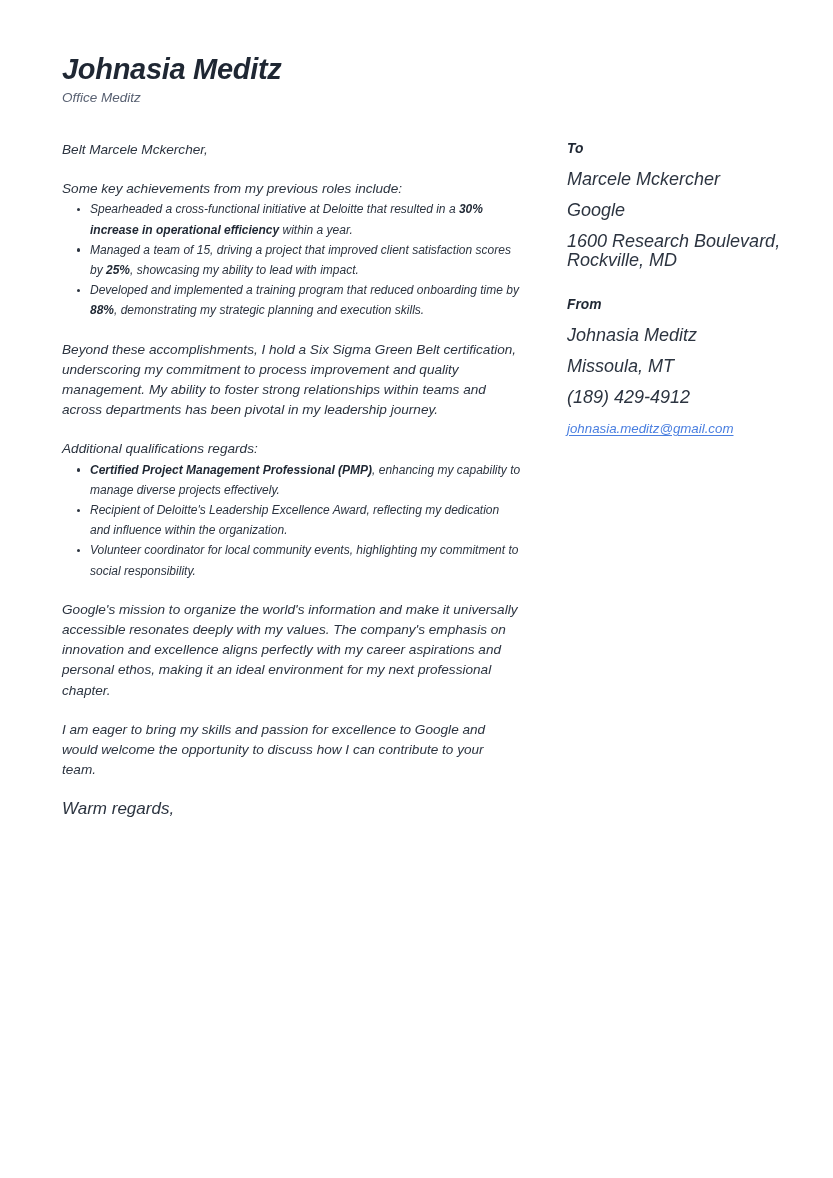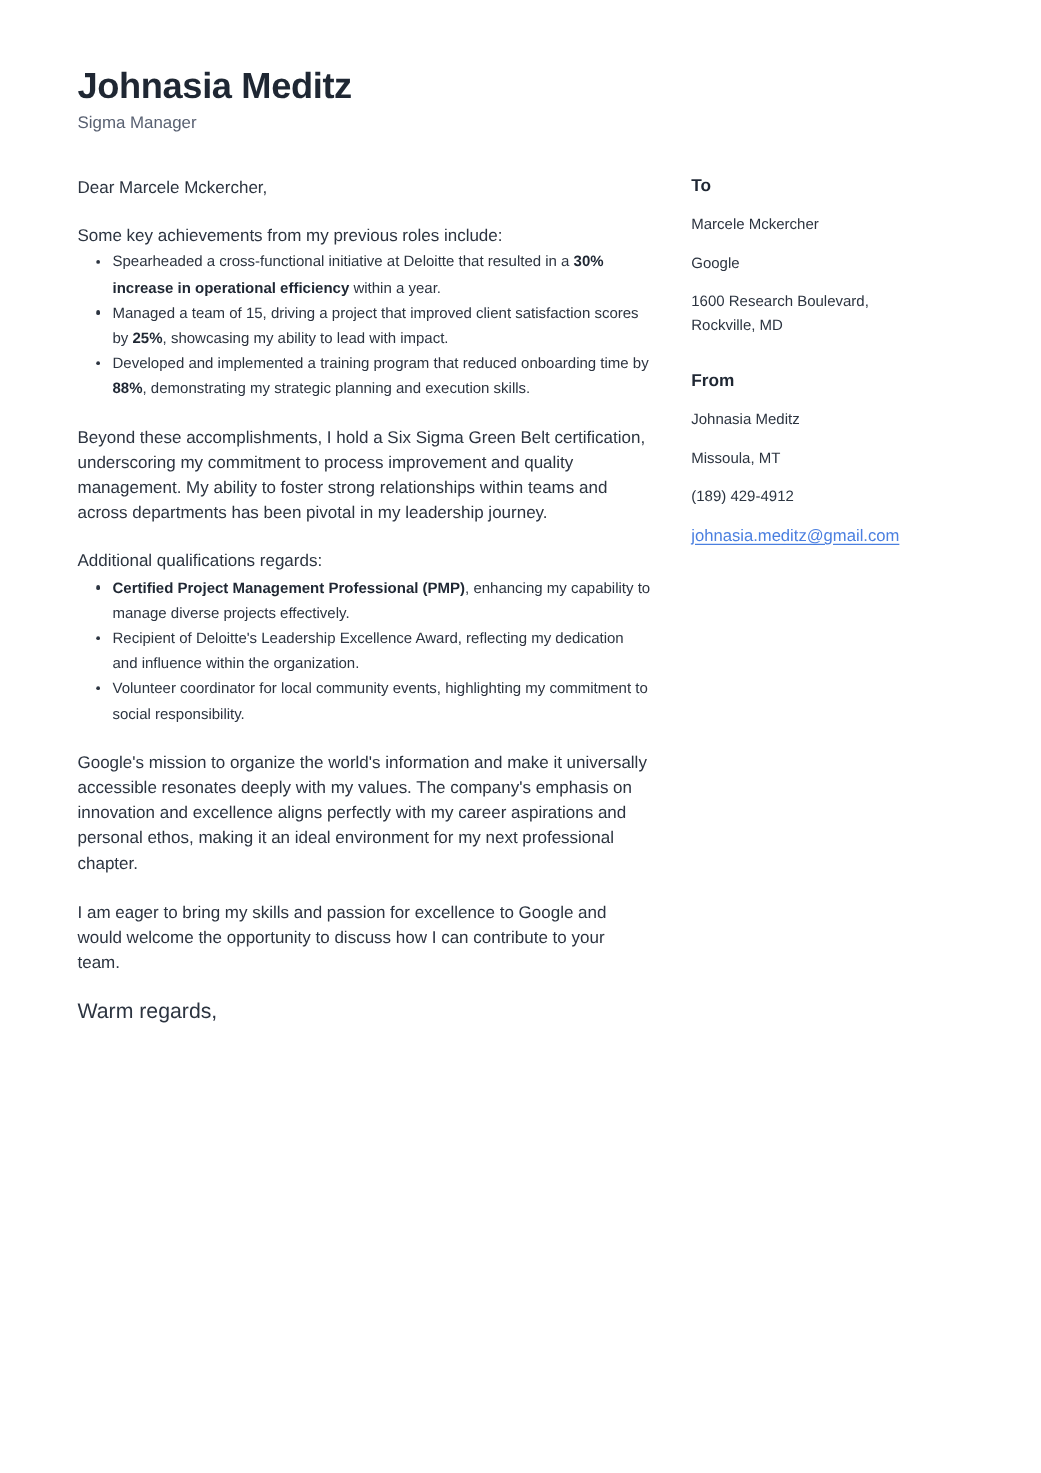--- a/index.html
+++ b/index.html
@@ -16,20 +16,21 @@
     -webkit-font-smoothing: antialiased;
   }
 
   .page {
     position: relative;
     width: 833px;
     height: 888px;
     background: #ffffff;
     padding: 0;
     overflow: hidden;
+    font-style: italic;
   }
 
   
   .header {
     position: absolute;
     left: 62px;
     top: 52px;
     width: 700px;
   }
   .name {
@@ -57,21 +58,21 @@
     display: flex;
     align-items: flex-start;
   }
   .letter-col {
     width: 520px;
     padding-left: 62px;
     padding-right: 0;
   }
   .contact-col {
     width: 240px;
-    margin-left: 33px;
+    margin-left: 47px;
   }
 
   
   .para {
     font-size: 13.6px;
     line-height: 20.2px;
     color: #2c3440;
     margin: 0 0 19px 0;
     width: 458px;
     text-align: left;
@@ -124,21 +125,21 @@
   }
   .contact-block:last-child { margin-bottom: 0; }
   .contact-heading {
     font-size: 13.8px;
     font-weight: bold;
     line-height: 18px;
     color: #1f2733;
     margin: 0 0 12px 0;
   }
   .contact-line {
-    font-size: 12px;
+    font-size: 18px;
     line-height: 19px;
     color: #2c3440;
     margin: 0 0 12px 0;
     white-space: pre-line;
   }
   .contact-line:last-child { margin-bottom: 0; }
   .contact-link {
     font-size: 13.3px;
     line-height: 19px;
     color: #4a7fe0;
@@ -150,28 +151,28 @@
     text-align: right;
   }
 </style>
 </head>
 <body>
 
 <div class="page">
 
   <div class="header">
     <h1 class="name">Johnasia Meditz</h1>
-    <p class="job-title">Sigma Manager</p>
+    <p class="job-title">Office Meditz</p>
   </div>
 
   <div class="columns">
 
     <div class="letter-col">
 
-      <p class="para">Dear Marcele Mckercher,</p>
+      <p class="para">Belt Marcele Mckercher,</p>
 
 
 
       <p class="para tight">Some key achievements from my previous roles include:</p>
       <ul class="bullets">
         <li><span>Spearheaded a cross-functional initiative at Deloitte that resulted in a </span><b>30% increase in operational efficiency</b><span> within a year.</span></li>
         <li><span>Managed a team of 15, driving a project that improved client satisfaction scores by </span><b>25%</b><span>, showcasing my ability to lead with impact.</span></li>
         <li><span>Developed and implemented a training program that reduced onboarding time by </span><b>88%</b><span>, demonstrating my strategic planning and execution skills.</span></li>
       </ul>
 

